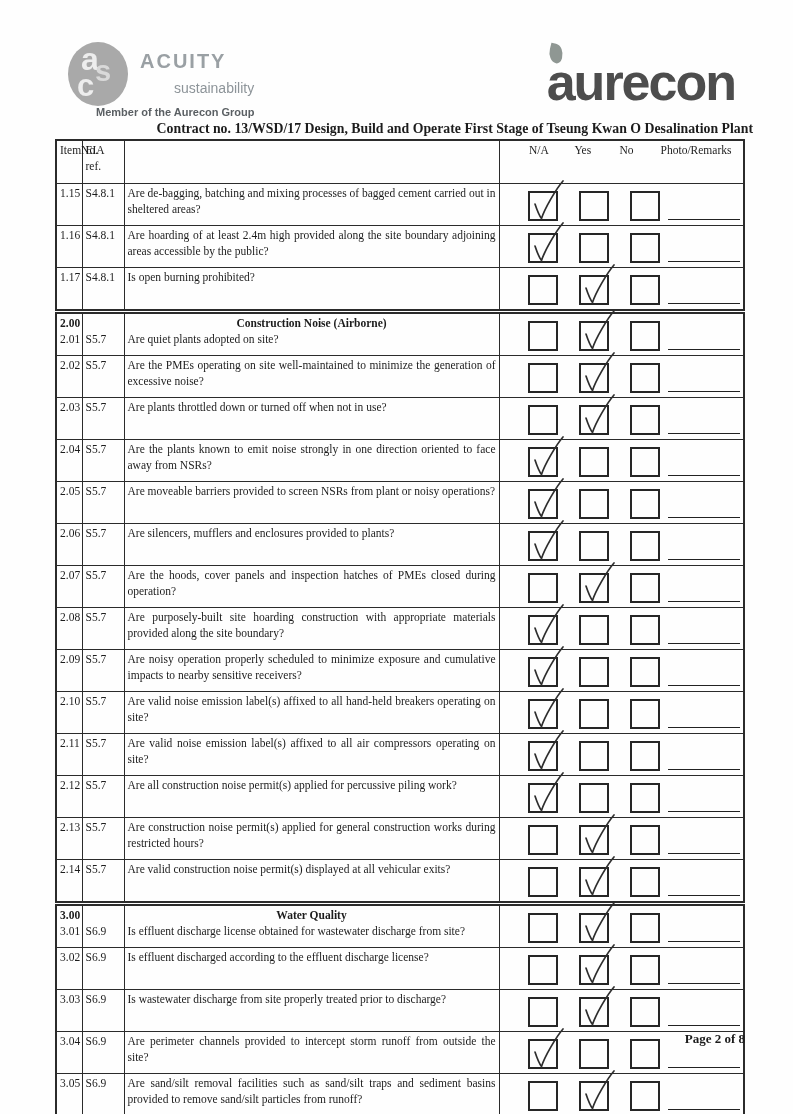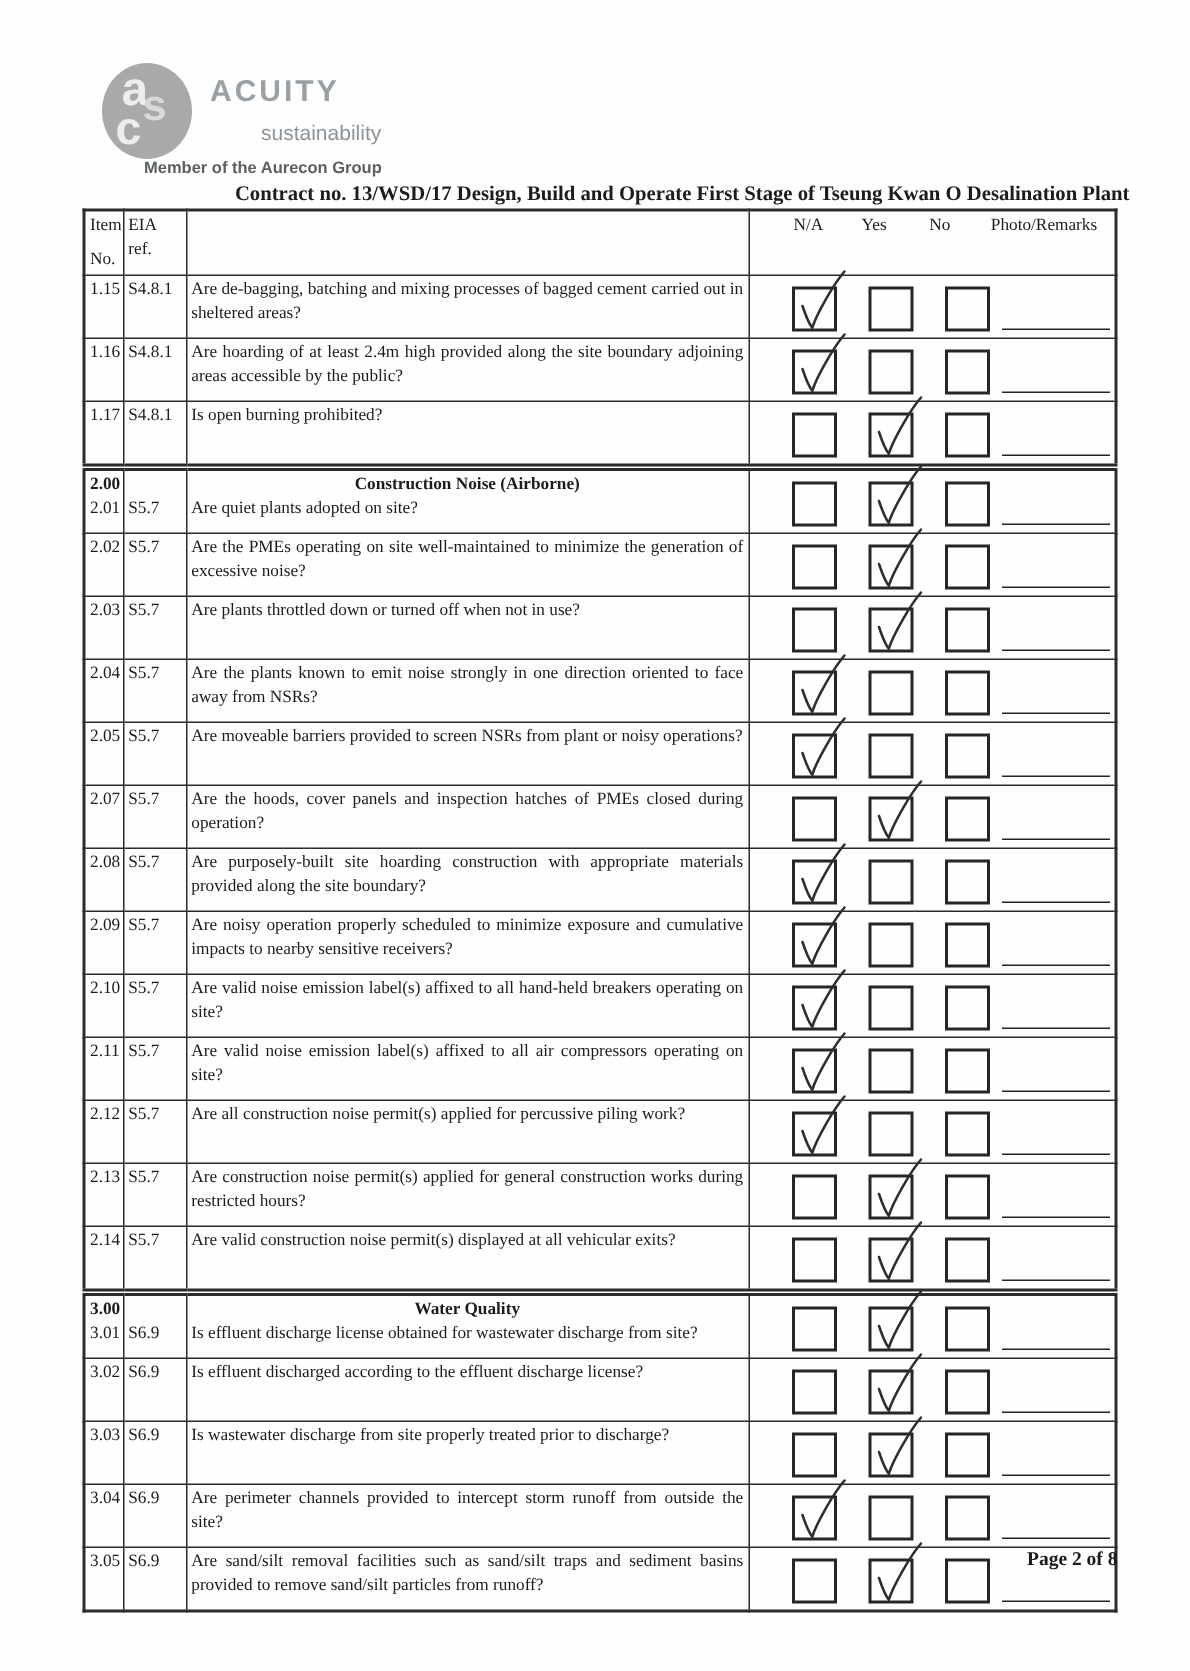--- a/index.html
+++ b/index.html
@@ -34,21 +34,21 @@
 
   
   table.checklist{position:absolute;left:55px;top:139px;width:688px;border-collapse:collapse;
                   table-layout:fixed;border:2px solid #2b2b2b;}
   table.checklist col.c1{width:26px;} table.checklist col.c2{width:42px;}
   table.checklist col.c3{width:375px;} table.checklist col.c4{width:245px;}
   table.checklist th, table.checklist td{border:1px solid #2b2b2b;vertical-align:top;
                   padding:2px 3px;font-size:11.5px;line-height:15.5px;font-weight:normal;}
   thead th{height:38px;text-align:left;}
   th.h-item{padding:1px 2px;}
-  .h-item-inner{display:flex;flex-direction:column;justify-content:space-between;height:38px;}
+  .h-item-inner{display:flex;flex-direction:row;justify-content:space-between;height:38px;}
   th.h-checks{position:relative;padding:1px 0;}
   .h-check-labels{display:flex;justify-content:flex-end;}
   .h-check-labels .hl{text-align:center;}
   .hl-na{width:27px;margin-left:25px;}
   .hl-yes{width:27px;margin-left:21px;}
   .hl-no{width:27px;margin-left:21px;}
   .hl-rem{width:104px;margin-left:14px;}
 
   td.c-item{padding-left:2px;}
   td.c-eia{padding-left:3px;}
@@ -82,20 +82,23 @@
     <div class="acuity-mark">
       <span class="m-a">a</span>
       <span class="m-s">s</span>
       <span class="m-c">c</span>
     </div>
     <div class="acuity-name">ACUITY</div>
     <div class="acuity-sub">sustainability</div>
     <div class="acuity-member">Member of the Aurecon Group</div>
   </div>
 
+  <div class="aurecon">
+    <span class="leaf"></span><span>aurecon</span>
+  </div>
 
   <div class="doc-title">Contract no.  13/WSD/17 Design, Build and Operate First Stage of Tseung Kwan O Desalination Plant</div>
 
   <table class="checklist">
     <colgroup>
         <col class="c1">
         <col class="c2">
         <col class="c3">
         <col class="c4">
       </colgroup>
@@ -302,20 +305,43 @@
                 </svg>
               </span>
               <span class="box"></span>
               <span class="box"></span>
             </div>
             <span class="remark-line"></span>
           </td>
         </tr>
         <tr>
           <td class="c-item">
+            <div>2.06</div>
+          </td>
+          <td class="c-eia">
+            <div>S5.7</div>
+          </td>
+          <td class="c-q">
+            <div class="q-text">Are silencers, mufflers and enclosures provided to plants?</div>
+          </td>
+          <td class="c-checks">
+            <div class="boxes">
+              <span class="box checked">
+                <svg class="tick" viewBox="0 0 40 42">
+                  <path d="M8 24 C10 30 12.5 36 14.5 38.5 C17.5 29 29 9 36 1" fill="none" stroke="#2e2e2e" stroke-width="1.7" stroke-linecap="round"></path>
+                </svg>
+              </span>
+              <span class="box"></span>
+              <span class="box"></span>
+            </div>
+            <span class="remark-line"></span>
+          </td>
+        </tr>
+        <tr>
+          <td class="c-item">
             <div>2.07</div>
           </td>
           <td class="c-eia">
             <div>S5.7</div>
           </td>
           <td class="c-q">
             <div class="q-text">Are the hoods, cover panels and inspection hatches of PMEs closed during operation?</div>
           </td>
           <td class="c-checks">
             <div class="boxes">

